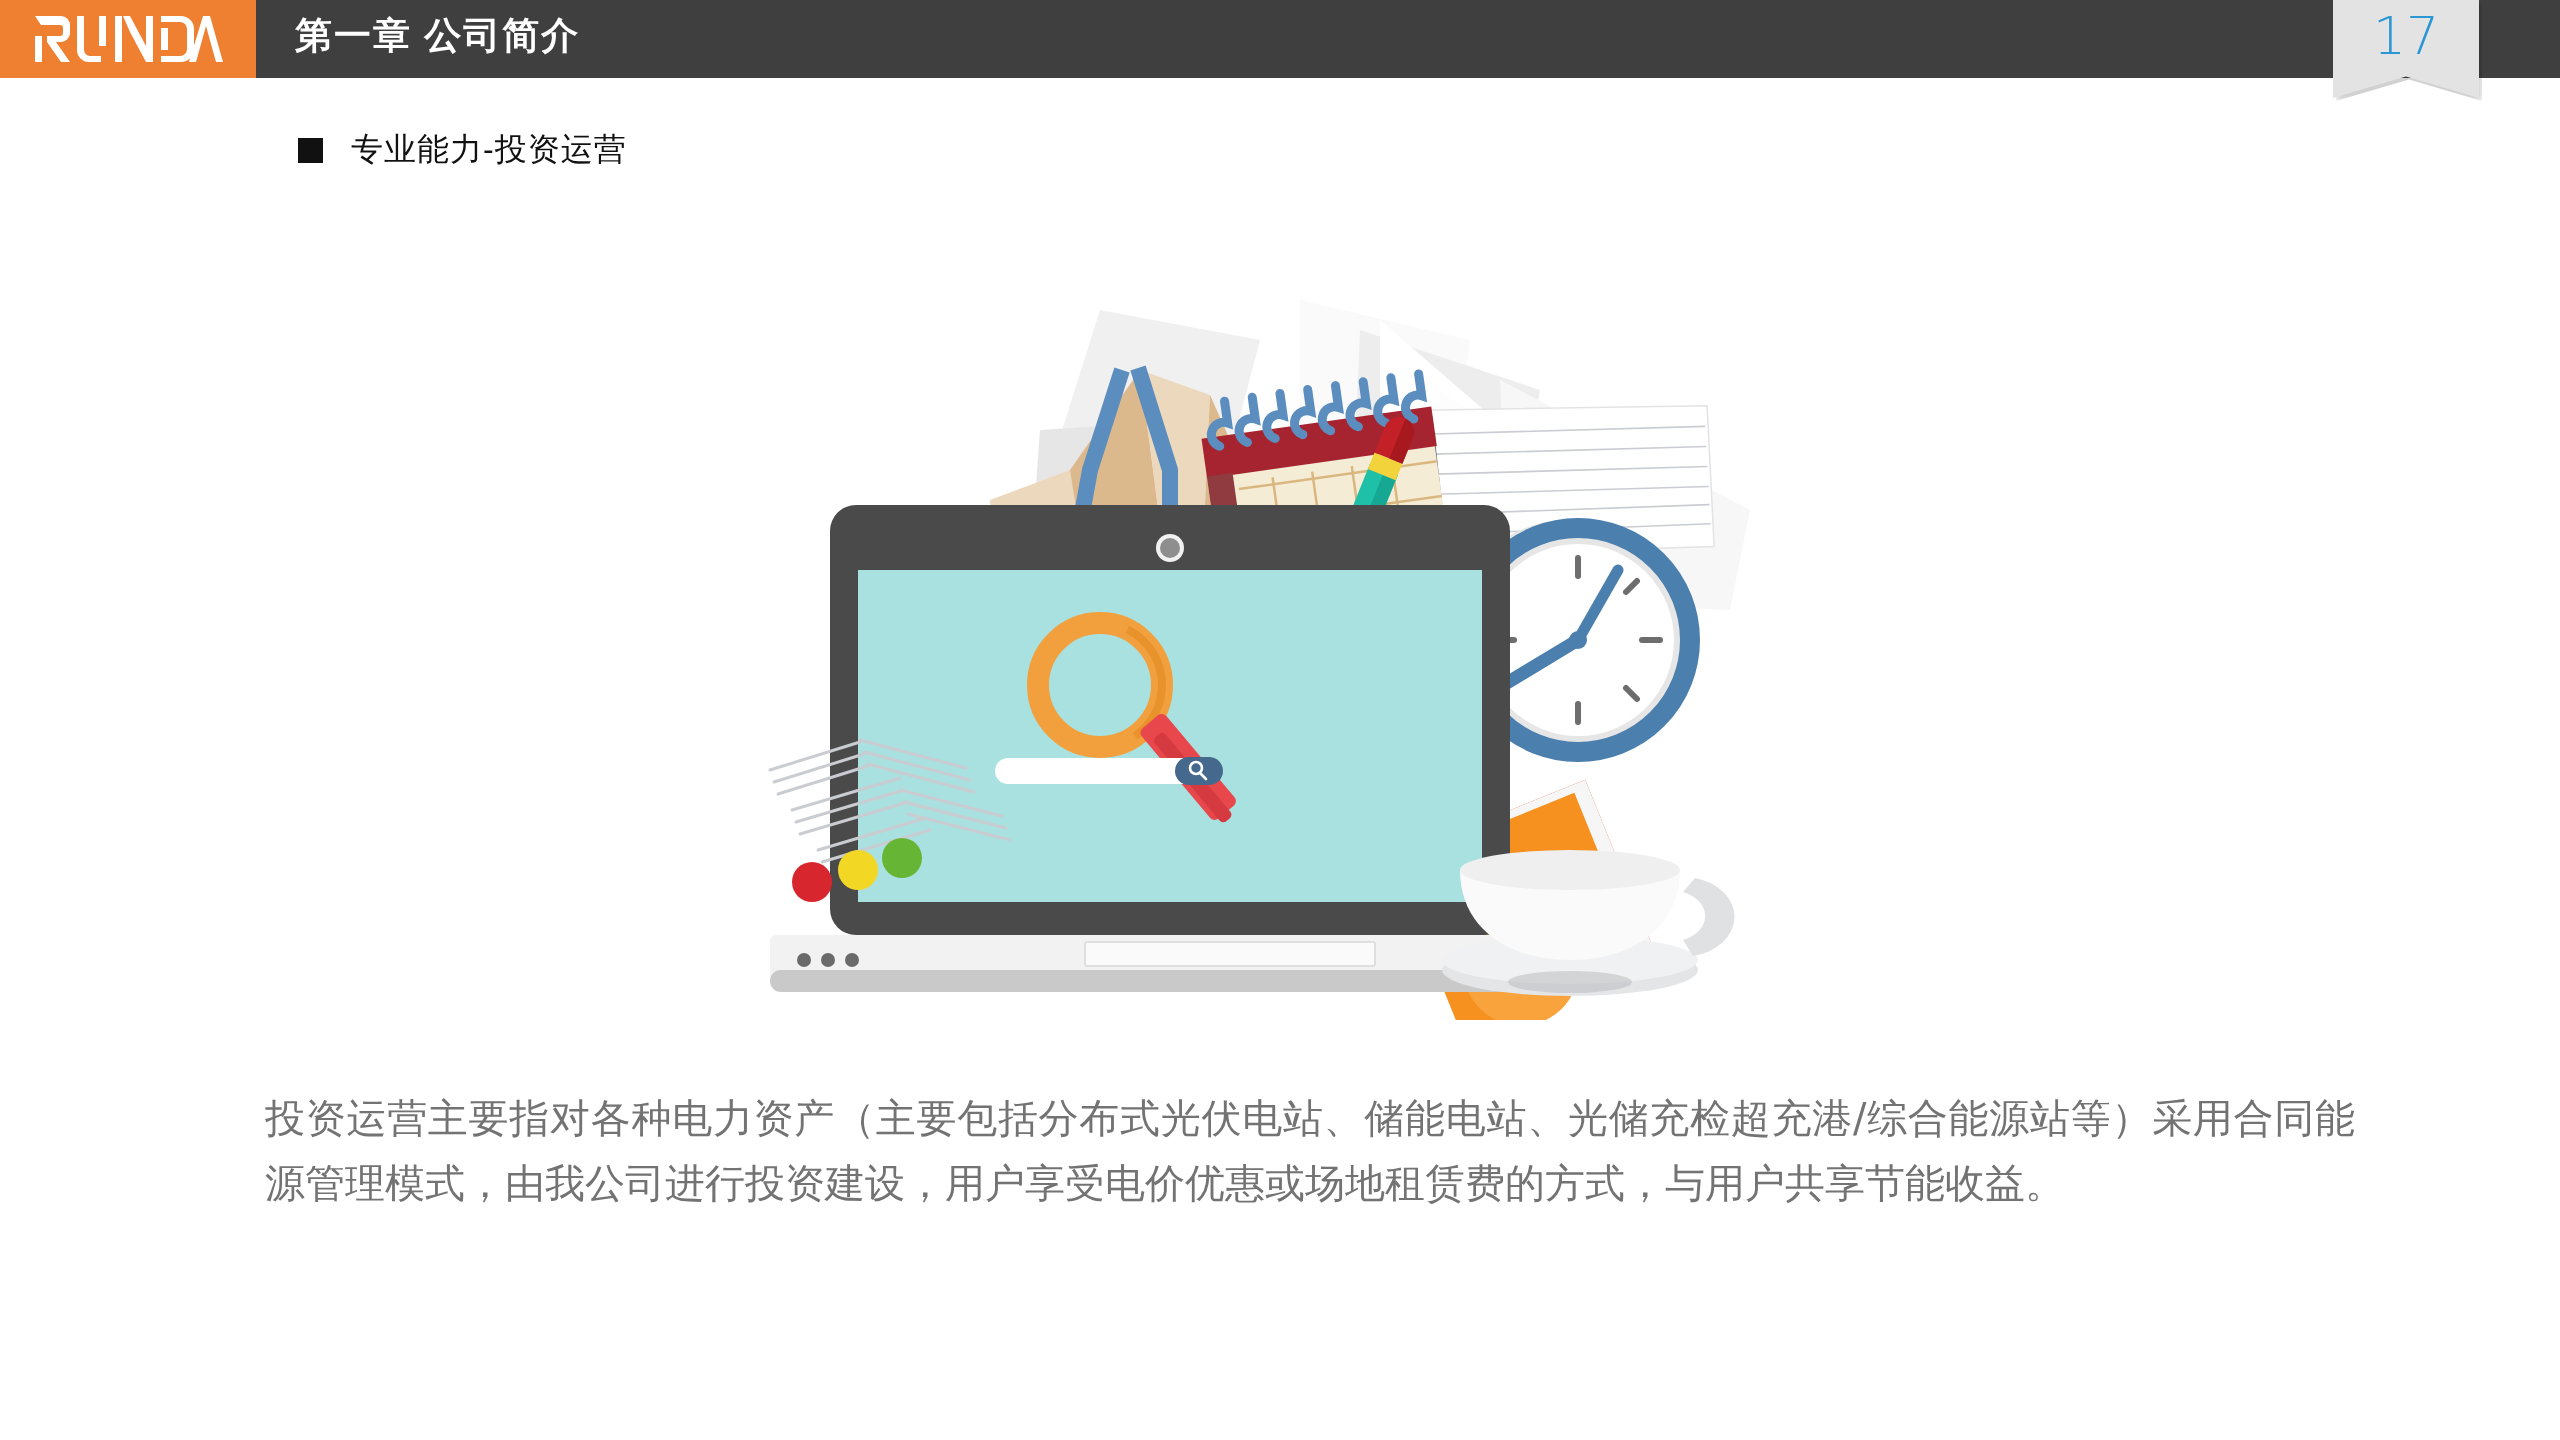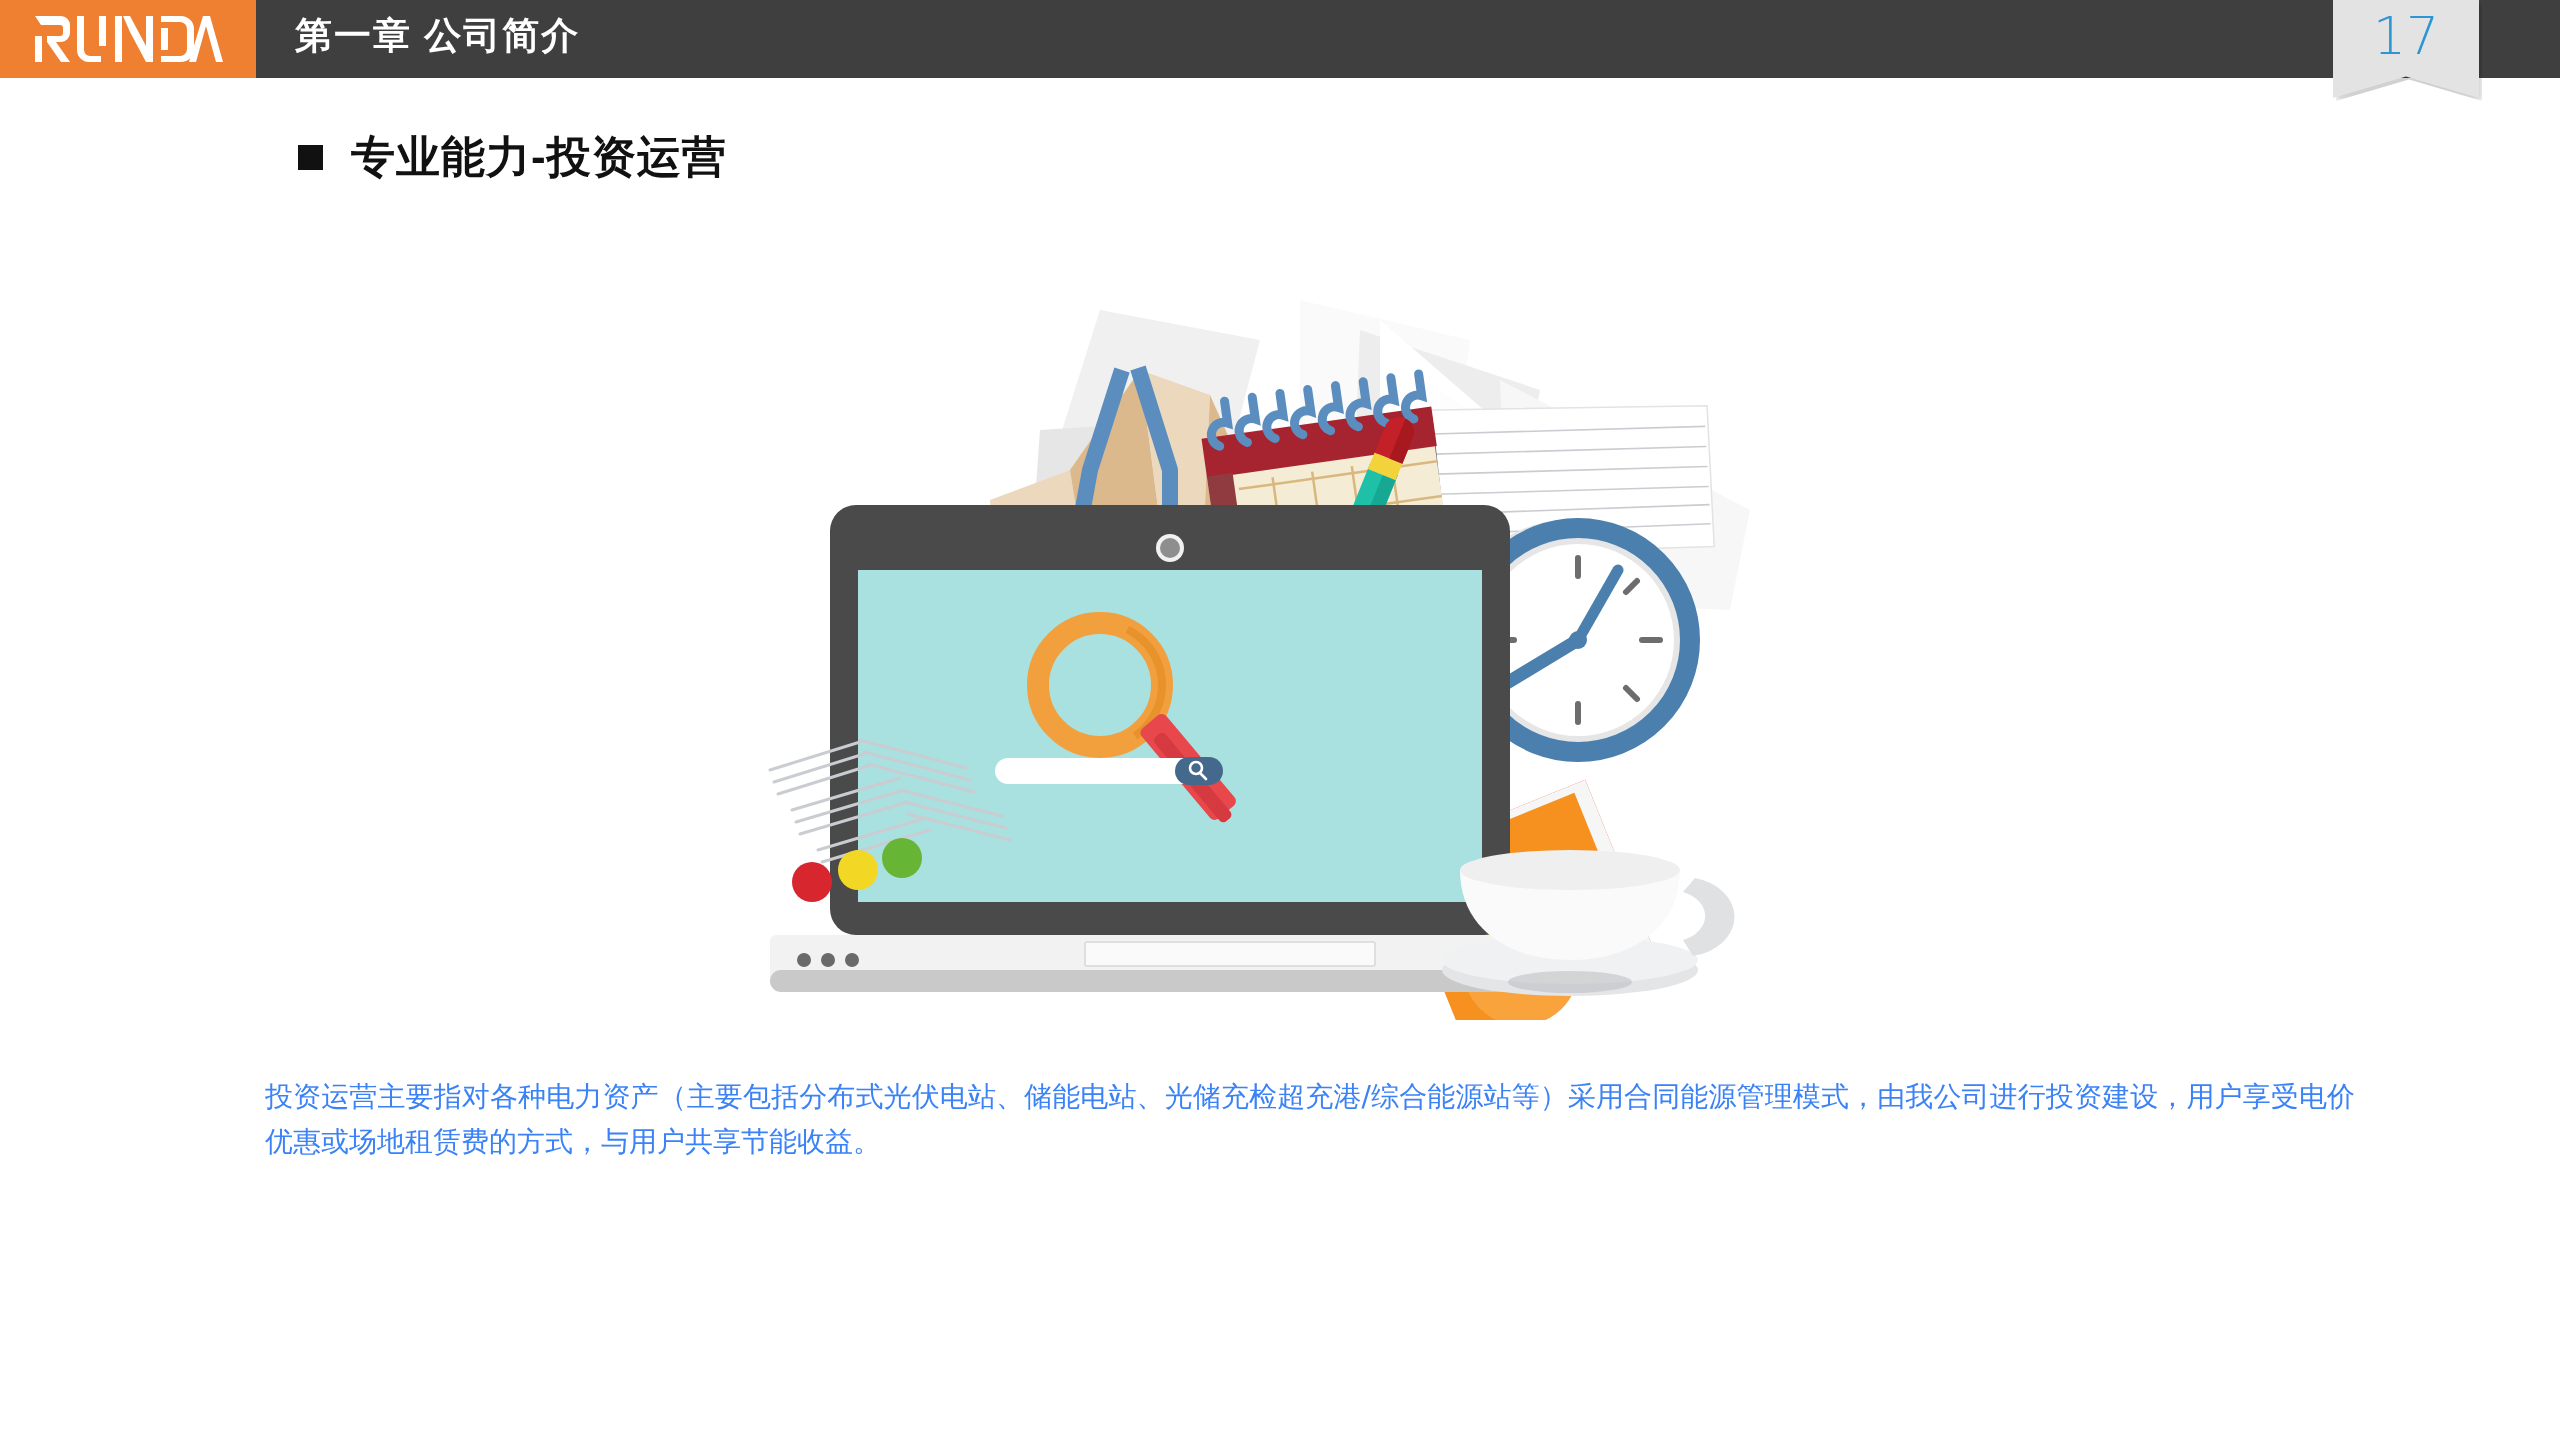--- a/index.html
+++ b/index.html
@@ -52,34 +52,34 @@
 
   
   .slide-title-row{
     position:absolute;left:298px;top:128px;
     display:flex;align-items:center;gap:28px;
   }
   .bullet-square{
     width:25px;height:25px;background:#111111;display:block;
   }
   .slide-title{
-    color:#111111;font-size:44px;font-weight:bold;letter-spacing:1px;
+    color:#111111;font-size:32px;font-weight:normal;letter-spacing:1px;
     white-space:nowrap;
   }
 
   
   .illustration{
     position:absolute;left:740px;top:270px;width:1080px;height:750px;
   }
   .illustration svg{display:block;width:1080px;height:750px;}
 
   
   .body-text{
     position:absolute;left:265px;top:1046px;width:2090px;
-    color:#3b82f6;font-size:28px;line-height:1.62;
+    color:#737373;font-size:40px;line-height:1.62;
     text-align:justify;
     font-family:"DejaVu Sans","Liberation Sans",sans-serif;
   }
 </style>
 </head>
 <body>
 
 <div class="header-bar"></div>
 
 <div class="logo-block">

